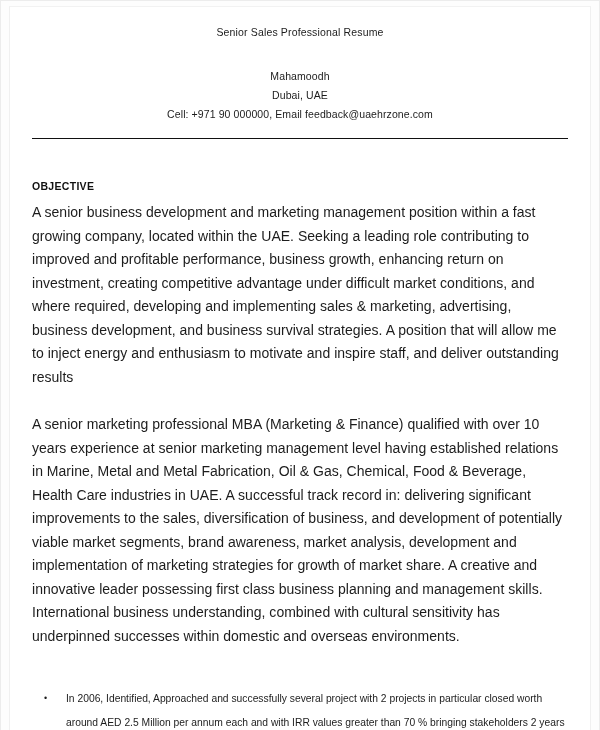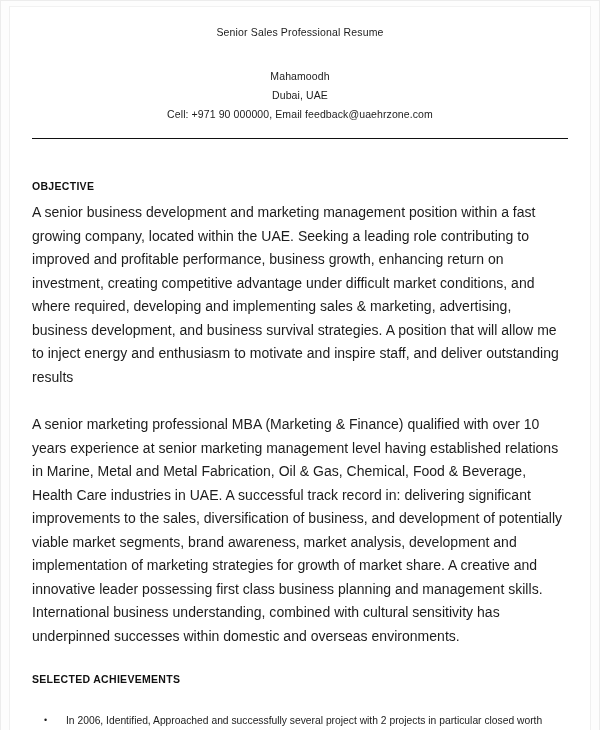--- a/index.html
+++ b/index.html
@@ -138,21 +138,20 @@
 
       <div class="gap-objective"></div>
 
       <div class="section">
         <p class="section-body">A senior marketing professional MBA (Marketing &amp; Finance) qualified with over 10 years experience at senior marketing management level having established relations in Marine, Metal and Metal Fabrication, Oil &amp; Gas, Chemical, Food &amp; Beverage, Health Care industries in UAE. A successful track record in: delivering significant improvements to the sales, diversification of business, and development of potentially viable market segments, brand awareness, market analysis, development and implementation of marketing strategies for growth of market share. A creative and innovative leader possessing first class business planning and management skills. International business understanding, combined with cultural sensitivity has underpinned successes within domestic and overseas environments.</p>
       </div>
 
       <div class="gap-profile"></div>
 
       <div class="section">
-        <div class="section-heading">SELECTED ACHIEVEMENTS</div>
         <div class="gap-achievements"></div>
         <ul class="ach-list">
           <li>
             <span class="bullet">•</span>
             <span>In 2006, Identified, Approached and successfully several project with 2 projects in particular closed worth around AED 2.5 Million per annum each and with IRR values greater than 70 % bringing stakeholders 2 years payback and 40 % profitability and LTA's signed for 7 years supplies.</span>
           </li>
           <li>
             <span class="bullet">•</span>
           </li>
 

